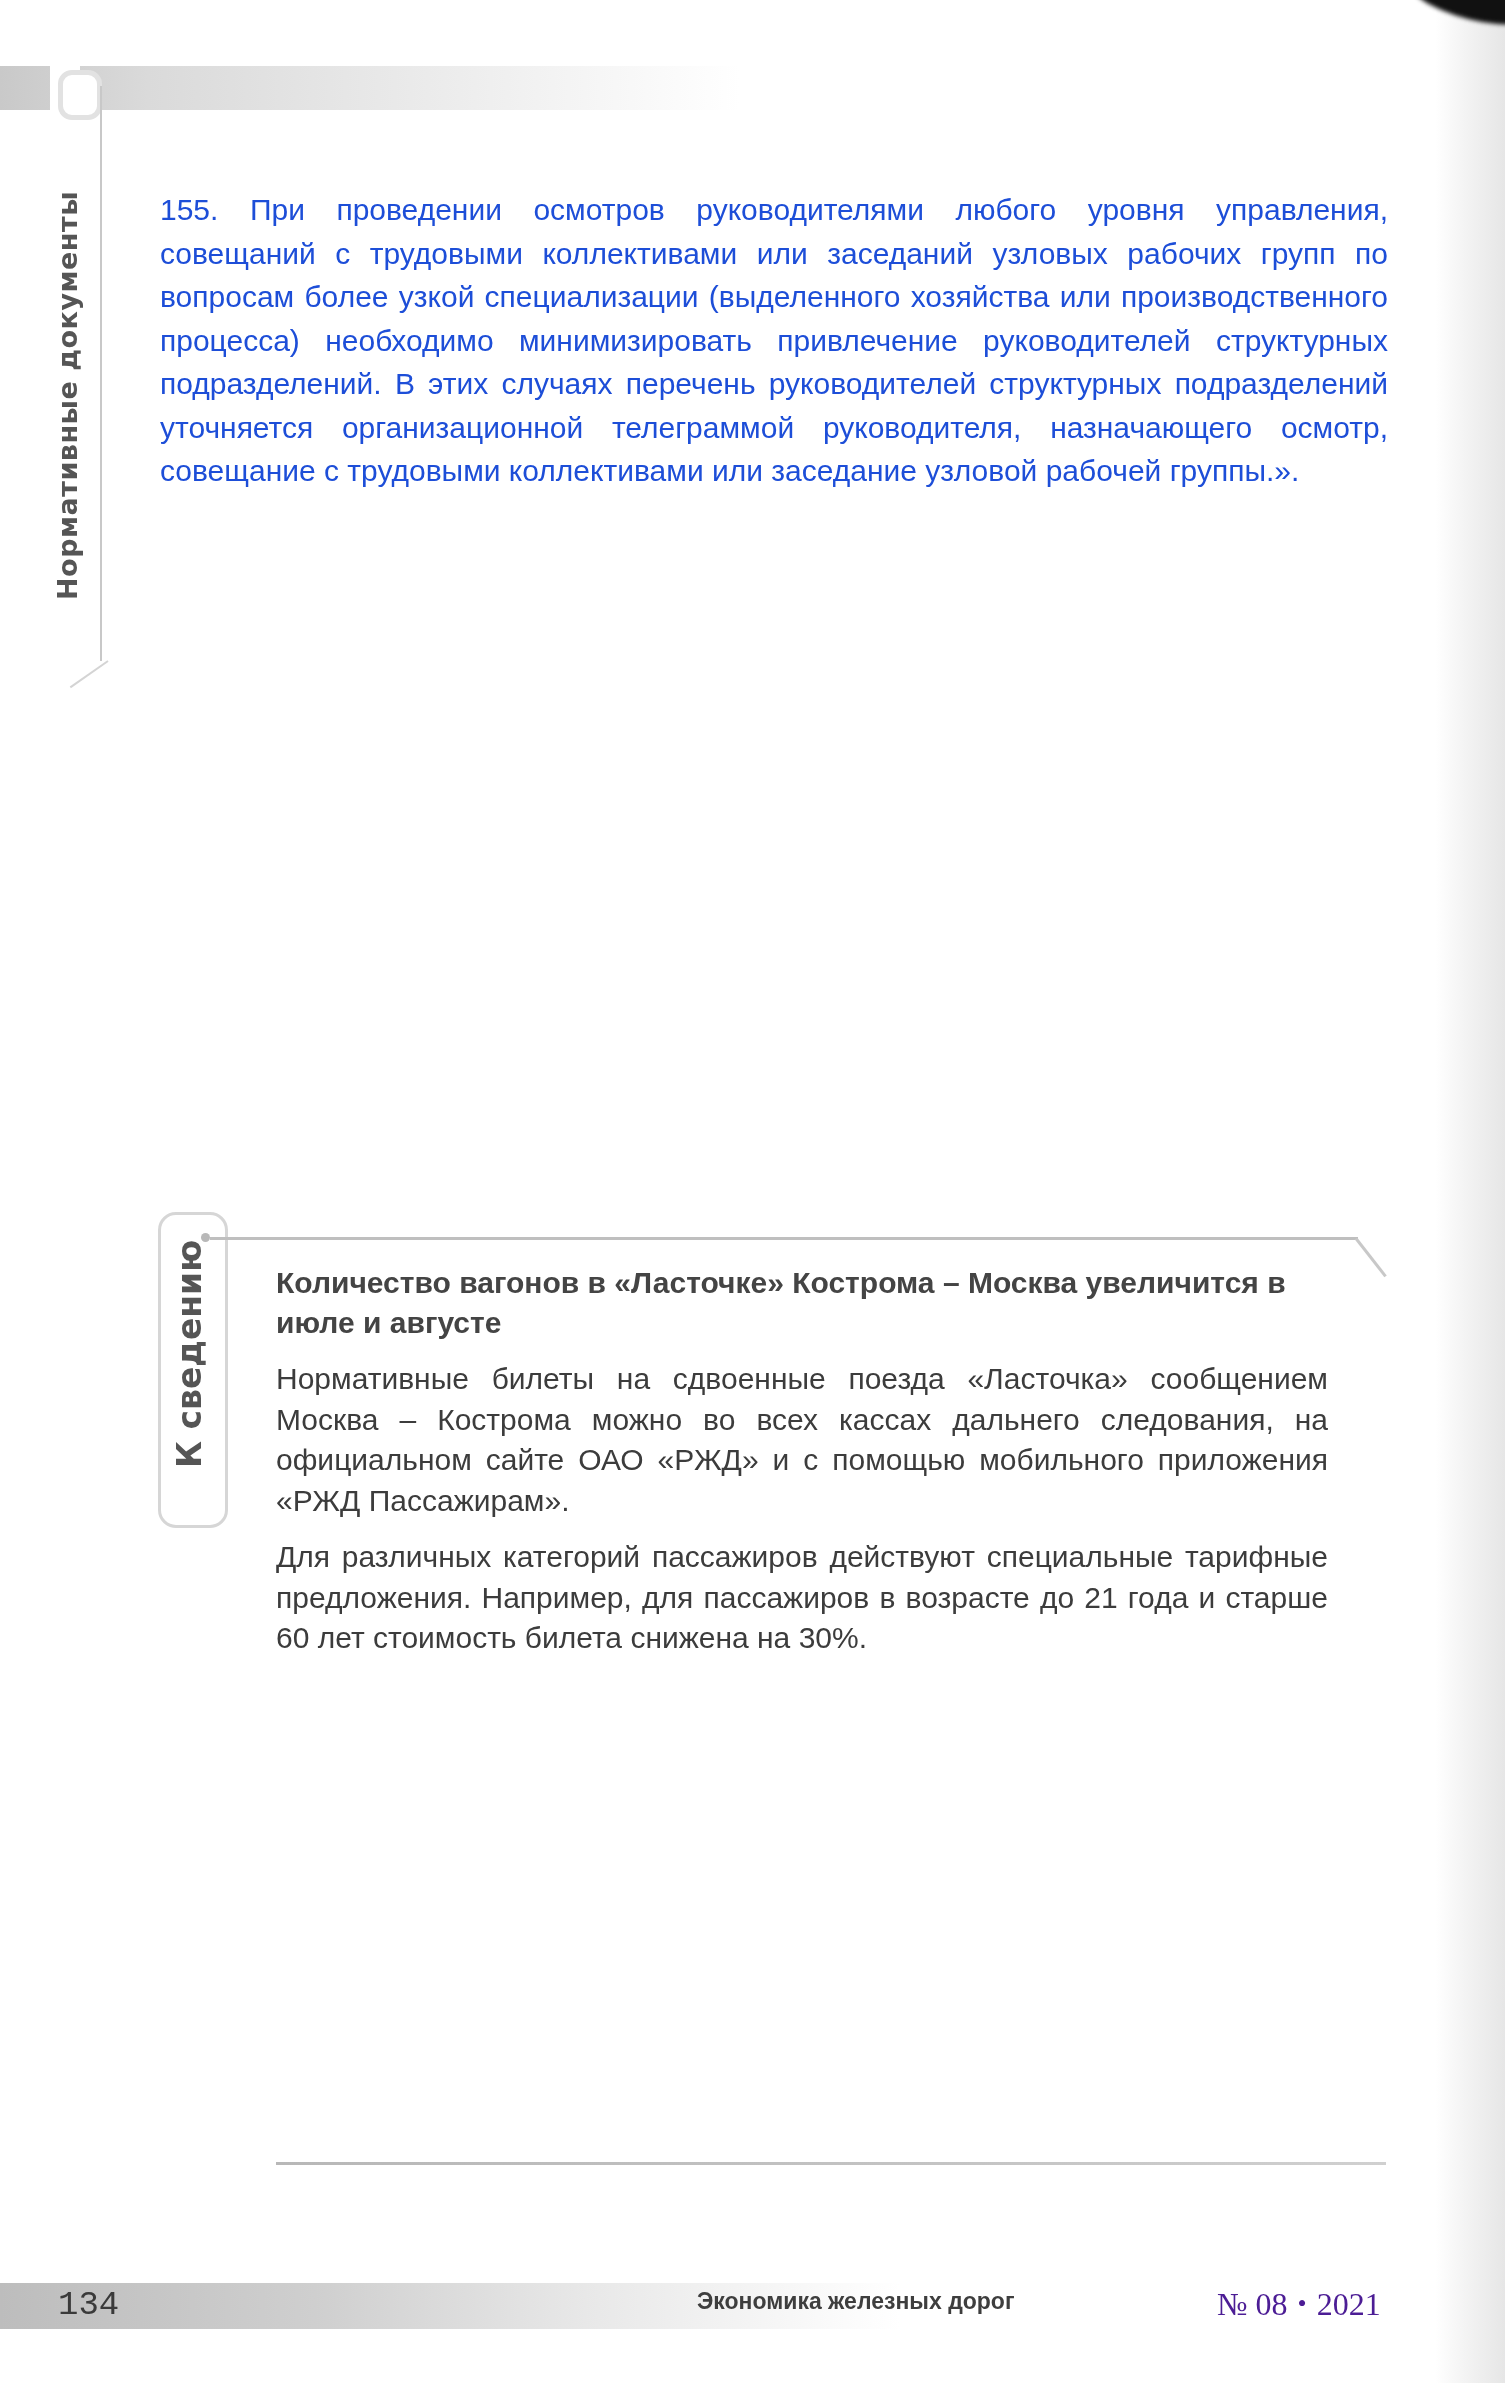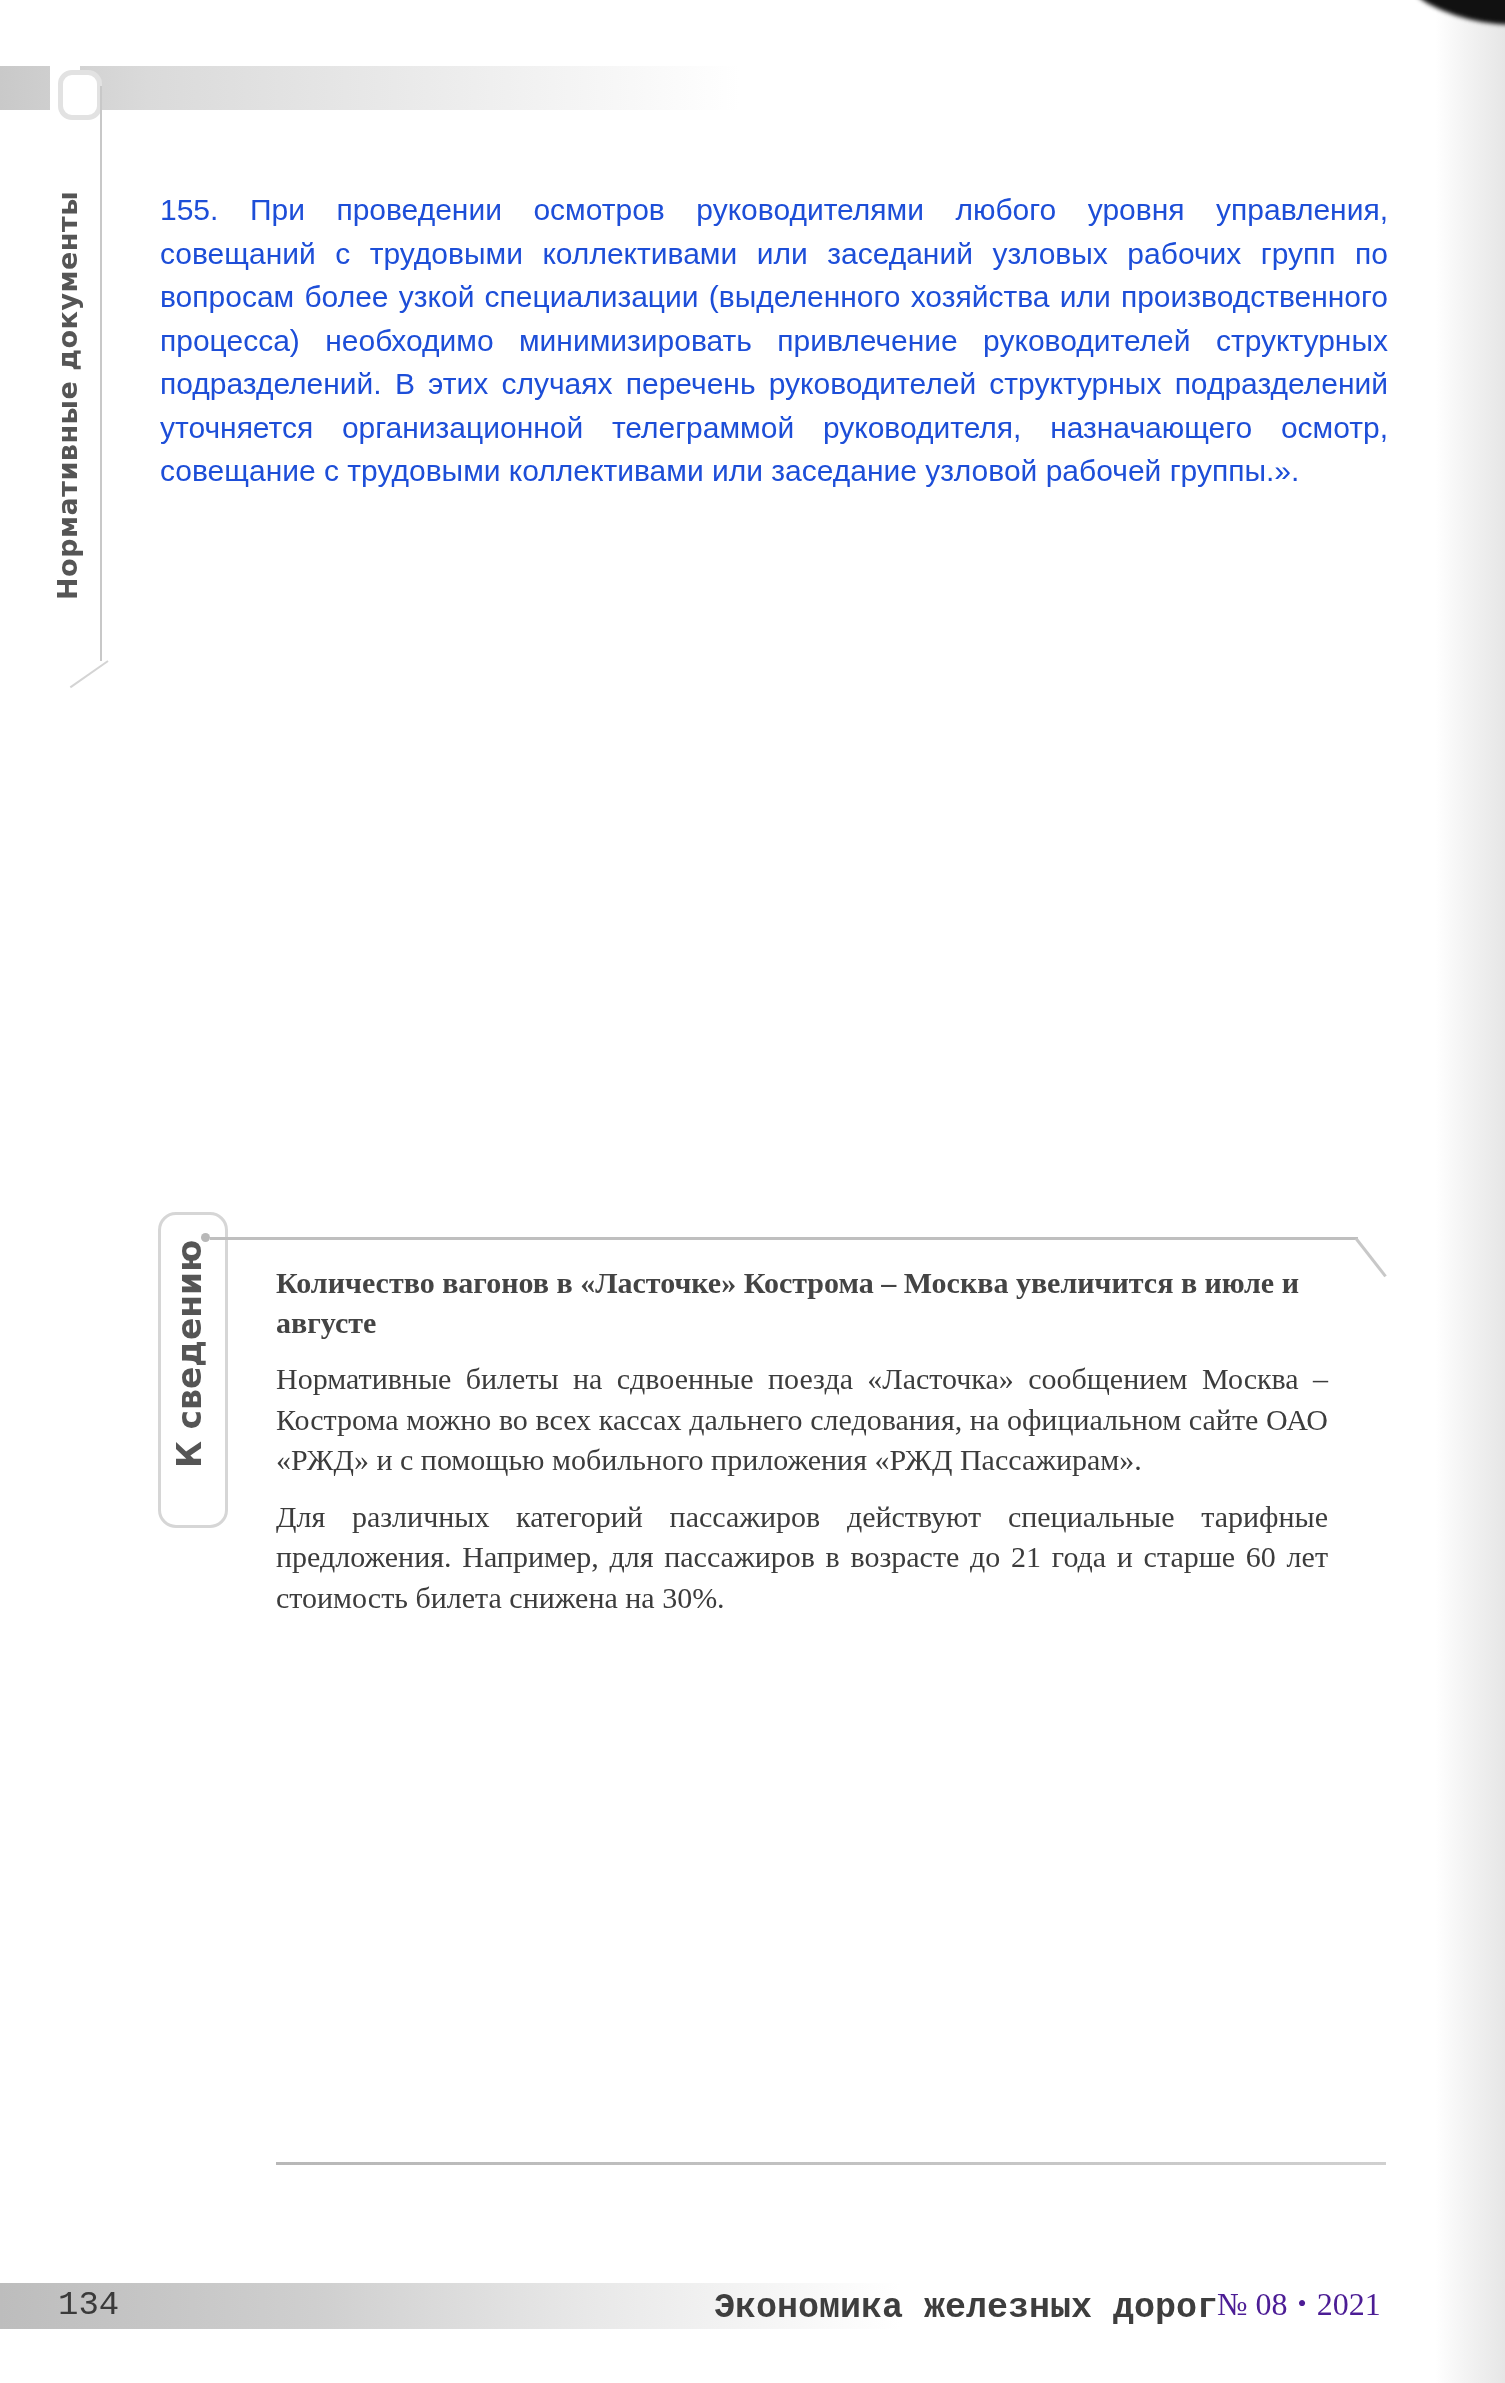--- a/index.html
+++ b/index.html
@@ -66,21 +66,21 @@
     }
     .info-top-rule {
       position: absolute; left: 210px; top: 1237px; width: 1148px; height: 3px; background: #bfbfbf;
     }
     .info-top-diag {
       position: absolute; left: 1356px; top: 1237px; width: 48px; height: 3px; background: #c8c8c8;
       transform: rotate(52deg); transform-origin: left center;
     }
     .info-content {
       position: absolute; left: 276px; top: 1263px; width: 1052px;
-      font-size: 30px; line-height: 40.5px; color: #3c3c3c; font-family: Liberation Serif, serif;
+      font-size: 30px; line-height: 40.5px; color: #3c3c3c;
     }
     .info-title {
       font-weight: bold; color: #444; margin: 0 0 16px 0; font-size: 30px; line-height: 40px;
     }
     .info-para {
       margin: 0 0 16px 0; text-align: justify;
     }
     .info-bottom-rule {
       position: absolute; left: 276px; top: 2162px; width: 1110px; height: 3px;
       background: linear-gradient(to right, #b8b8b8, #c4c4c4 60%, #d0d0d0);
@@ -89,22 +89,22 @@
     
     .footer-band {
       position: absolute; left: 0; top: 2283px; width: 900px; height: 46px;
       background: linear-gradient(to right, #bdbdbd 0%, #cfcfcf 35%, #e8e8e8 65%, rgba(255,255,255,0) 100%);
     }
     .page-number {
       position: absolute; left: 58px; top: 2286px; font-size: 34px; color: #3a3a3a;
       font-family: Liberation Mono, monospace;
     }
     .journal-title {
-      position: absolute; left: 714px; top: 2288px; font-size: 35px; font-weight: bold; color: #3e3e3e;
-      font-family: Liberation Mono, monospace;
+      position: absolute; left: 697px; top: 2288px; font-size: 23px; font-weight: bold; color: #3e3e3e;
+      font-family: Liberation Sans, sans-serif;
     }
     .issue-info {
       position: absolute; left: 1217px; top: 2286px; font-size: 32px; color: #4c1d95;
       font-family: Liberation Serif, serif; white-space: nowrap;
     }
     .issue-info .dot { font-size: 26px; vertical-align: 3px; margin: 0 2px; }
   </style>
 </head>
 <body>
 

